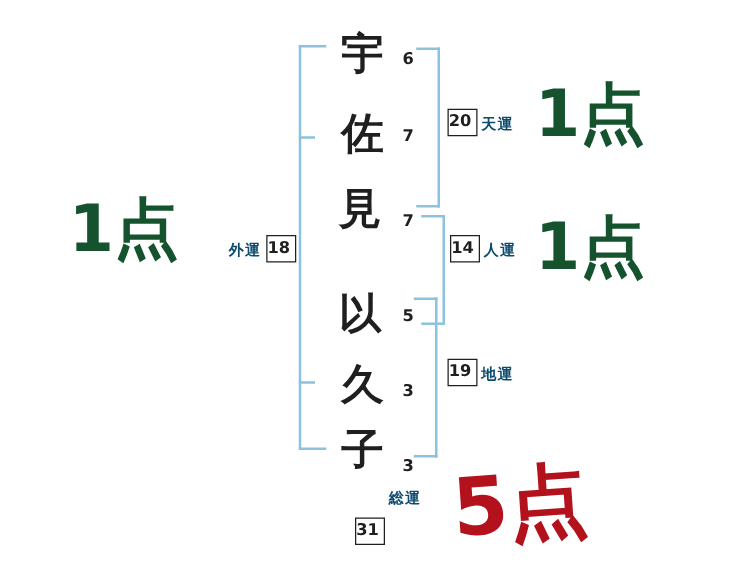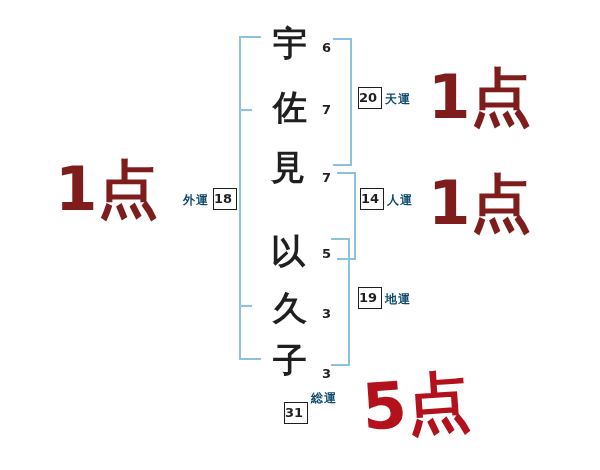--- a/index.html
+++ b/index.html
@@ -21,21 +21,21 @@
     position:absolute;width:22px;height:20px;border:1.5px solid #1f1f1f;
     background:#ffffff;text-align:left;font-size:13px;font-weight:600;
     line-height:20px;
   }
   .line{
     position:absolute;background:#8cc2de;
   }
   .score{
     position:absolute;font-weight:700;white-space:nowrap;line-height:1;
   }
-  .score.blue{color:#7f1d1d;font-size:61px;}
+  .score.blue{color:#14532d;font-size:52px;}
   .score.red{color:#b3111c;font-size:43px;}
   .score.big{font-size:64px;transform:rotate(-4deg);}
 </style>
 </head>
 <body>
 
 <div class="canvas">
 
   <div class="kanji" style="left:268px;top:24px">宇</div>
   <div class="kanji" style="left:268px;top:88px">佐</div>
@@ -74,21 +74,21 @@
 
   <div class="fbox" style="left:358px;top:87px"><span>20</span></div>
   <div class="flabel" style="left:385px;top:91px">天運</div>
 
   <div class="fbox" style="left:360px;top:188px"><span>14</span></div>
   <div class="flabel" style="left:387px;top:192px">人運</div>
 
   <div class="fbox" style="left:358px;top:287px"><span>19</span></div>
   <div class="flabel" style="left:385px;top:291px">地運</div>
 
-  <div class="fbox" style="left:284px;top:402px"><span>31</span></div>
+  <div class="fbox" style="left:284px;top:414px"><span>31</span></div>
   <div class="flabel" style="left:311px;top:390px">総運</div>
 
   <div class="score blue" style="left:55px;top:158px">1点</div>
   <div class="score blue" style="left:428px;top:66px">1点</div>
   <div class="score blue" style="left:428px;top:172px">1点</div>
   <div class="score red big" style="left:362px;top:372px">5点</div>
 
 </div>
 
 </body></html>

